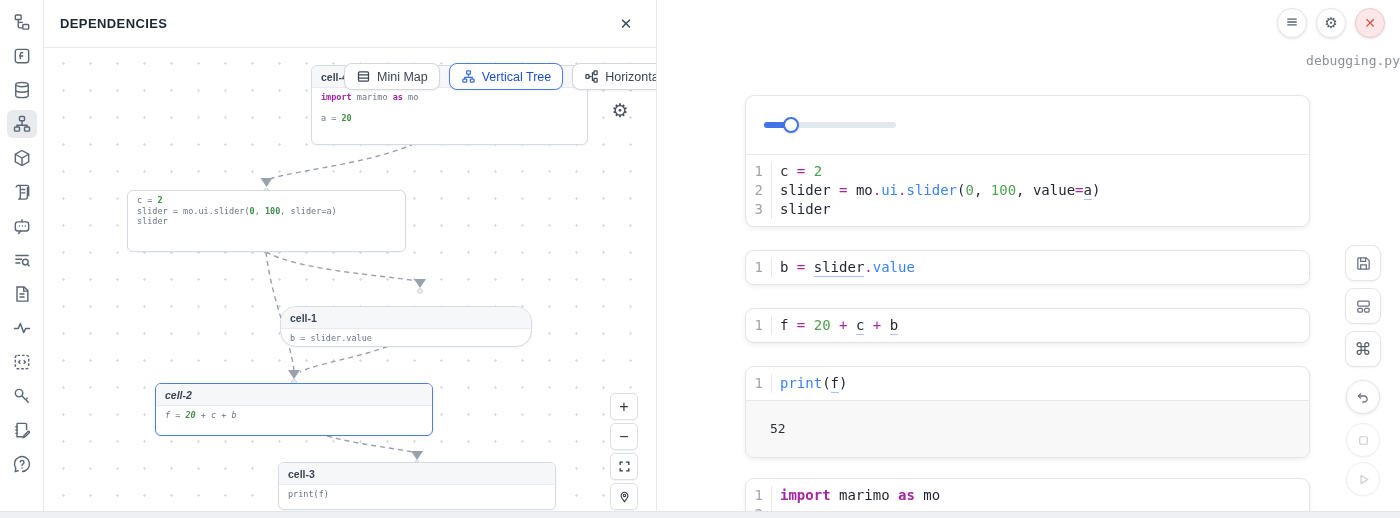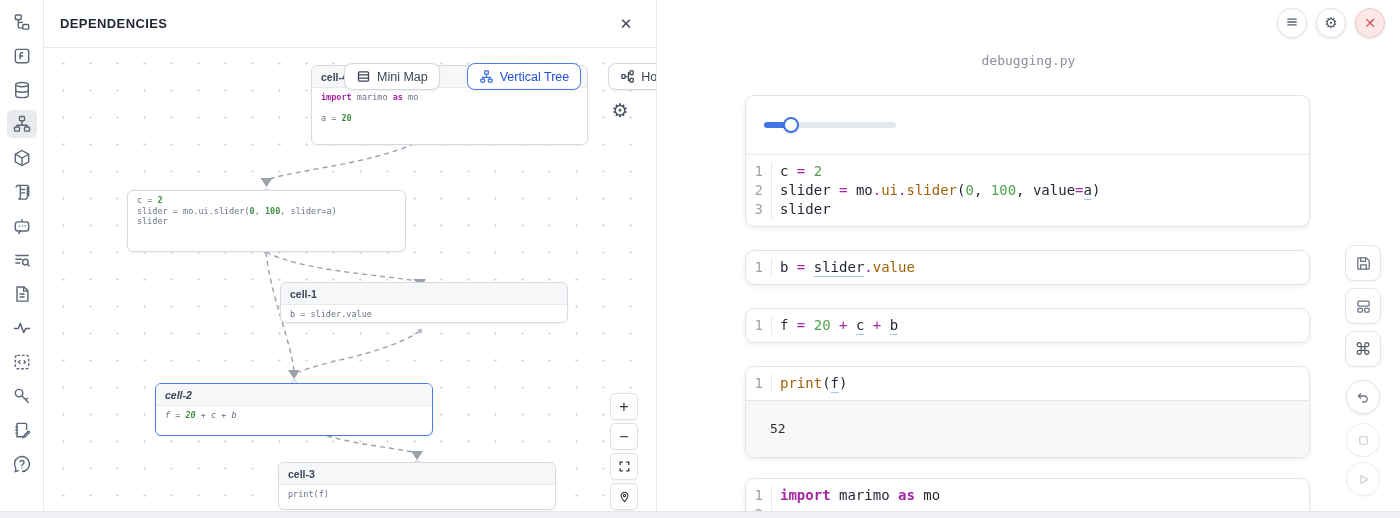--- a/index.html
+++ b/index.html
@@ -19,21 +19,21 @@
   .deps { width:613px; flex:0 0 613px; height:100%; border-right:1px solid #e7e9ec; display:flex; flex-direction:column; background:#fff; }
   .deps-header { height:48px; flex:0 0 48px; display:flex; align-items:center; justify-content:space-between;
     padding:0 18px 0 16px; border-bottom:1px solid #e7e9ec; background:#fff; }
   .deps-title { font-size:13px; font-weight:bold; letter-spacing:.4px; color:#1f2733; }
   .deps-close { width:24px; height:24px; border:none; background:transparent; color:#3c4554; font-size:15px;
     cursor:pointer; line-height:24px; text-align:center; }
   .graph { position:relative; flex:1; overflow:hidden;
     background-image:radial-gradient(circle, #d9dce1 1.1px, transparent 1.1px);
     background-size:27px 27px; background-position:6px 2px; }
 
-  .graph-toolbar { position:absolute; left:300px; top:15px; display:flex; gap:27px; z-index:20; }
+  .graph-toolbar { position:absolute; left:300px; top:15px; display:flex; gap:9px; z-index:20; }
   .gt-btn { display:flex; align-items:center; gap:6px; background:#fff; border:1px solid #d4d8de; border-radius:8px;
     padding:5px 11px; font-size:12.5px; color:#3c4554; cursor:pointer; box-shadow:0 1px 2px rgba(20,30,50,.07);
     font-family:"Liberation Sans", sans-serif; white-space:nowrap; }
   .gt-btn.selected { border-color:#4b7bec; color:#1d4ed8; }
   .gt-btn svg { display:block; }
 
   .graph-gear { position:absolute; left:563px; top:49px; width:26px; height:26px; border:none; background:transparent;
     color:#4a5462; font-size:19px; cursor:pointer; z-index:20; }
 
   
@@ -56,36 +56,36 @@
   .zoomctl { position:absolute; left:566px; top:345px; display:flex; flex-direction:column; gap:3px; z-index:20; }
   .z-btn { width:28px; height:27px; background:#fff; border:1px solid #dcdfe4; border-radius:5px; cursor:pointer;
     display:flex; align-items:center; justify-content:center; color:#2f3845; font-size:16px; box-shadow:0 1px 1px rgba(20,30,50,.05); }
   .z-btn svg { display:block; }
 
   .bottom-strip { position:absolute; left:0; right:0; bottom:0; height:7px; background:#eef0f3;
     border-top:1px solid #e3e6ea; z-index:60; }
 
   
   .note { position:relative; flex:1; height:100%; background:#fff; }
-  .filename { margin-top:53px; text-align:center; font-family:"DejaVu Sans Mono", monospace;
+  .filename { margin-top:53px; text-align:right; font-family:"DejaVu Sans Mono", monospace;
     font-size:13px; color:#8a8f98; }
 
   .cells { position:absolute; left:88px; top:71px; width:565px; }
   .cell { background:#fff; border:1px solid #e3e5e9; border-radius:9px; box-shadow:0 2px 5px rgba(25,35,55,.07); overflow:hidden; }
 
   .code-rows { padding:7px 0; }
   .code-row { display:flex; font-family:"DejaVu Sans Mono", monospace; font-size:14px; line-height:19px; }
   .lnum { flex:0 0 25px; text-align:right; padding-right:8px; color:#a0a4ab; user-select:none; }
   .code-text { border-left:1px solid #e8e8e8; padding-left:8px; white-space:pre; color:#1f2430; flex:1; }
 
   .tk-d   { color:#1f2430; }
   .tk-op  { color:#a626a4; }
   .tk-dot { color:#a626a4; }
   .tk-num { color:#50a14f; }
-  .tk-fn  { color:#a16207; }
+  .tk-fn  { color:#3b82f6; }
   .tk-kw  { color:#a626a4; font-weight:600; }
   .tk-u   { color:#1f2430; border-bottom:1.5px solid #a9c4f4; padding-bottom:1px; }
 
   .cell-output-top { height:59px; display:flex; align-items:center; padding-left:18px; border-bottom:1px solid #e7e9ec; }
   .slider { position:relative; width:132px; height:16px; cursor:pointer; }
   .slider-track { position:absolute; top:5px; left:0; width:132px; height:6px; background:#e3e7ee; border-radius:3px; }
   .slider-fill { position:absolute; top:5px; left:0; width:28px; height:6px; background:#4273e8; border-radius:3px; }
   .slider-handle { position:absolute; top:0; left:19px; width:16px; height:16px; background:#fff;
     border:2px solid #4273e8; border-radius:50%; box-shadow:0 1px 2px rgba(20,30,50,.15); }
 
@@ -290,21 +290,21 @@
       </div>
 
       <div class="gnode" style="left:83px; top:142px; width:279px; height:62px;">
         <div class="gnode-body">
           <div class="codeline"><span class="tk-g">c = </span><span class="tk-gnum">2</span></div>
           <div class="codeline"><span class="tk-g">slider = mo.ui.slider(</span><span class="tk-gnum">0</span><span class="tk-g">, </span><span class="tk-gnum">100</span><span class="tk-g">, slider=a)</span></div>
           <div class="codeline"><span class="tk-g">slider</span></div>
         </div>
       </div>
 
-      <div class="gnode" style="left:236px; top:234px; width:288px; height:41px;">
+      <div class="gnode" style="left:236px; top:258px; width:252px; height:41px;border-radius:16px;">
         <div class="gnode-header">cell-1</div>
         <div class="gnode-body">
           <div class="codeline"><span class="tk-g">b = slider.value</span></div>
         </div>
       </div>
 
       <div class="gnode selected" style="left:111px; top:335px; width:278px; height:53px;font-style:italic;">
         <div class="gnode-header">cell-2</div>
         <div class="gnode-body">
           <div class="codeline"><span class="tk-g">f = </span><span class="tk-gnum">20</span><span class="tk-g"> + c + b</span></div>

